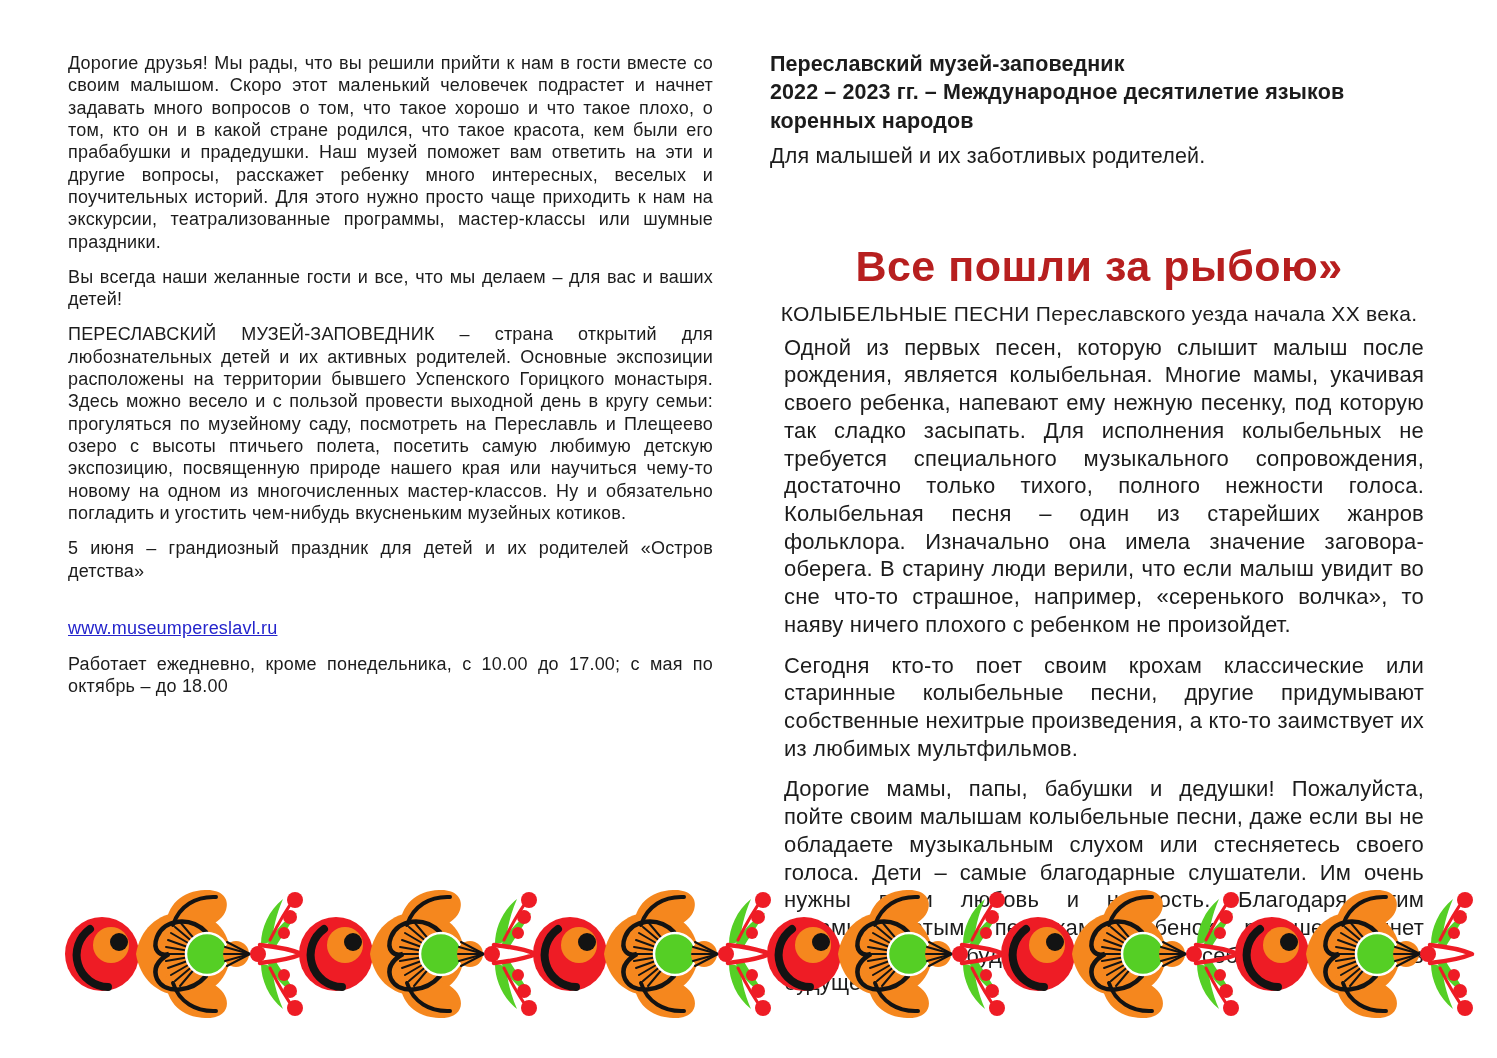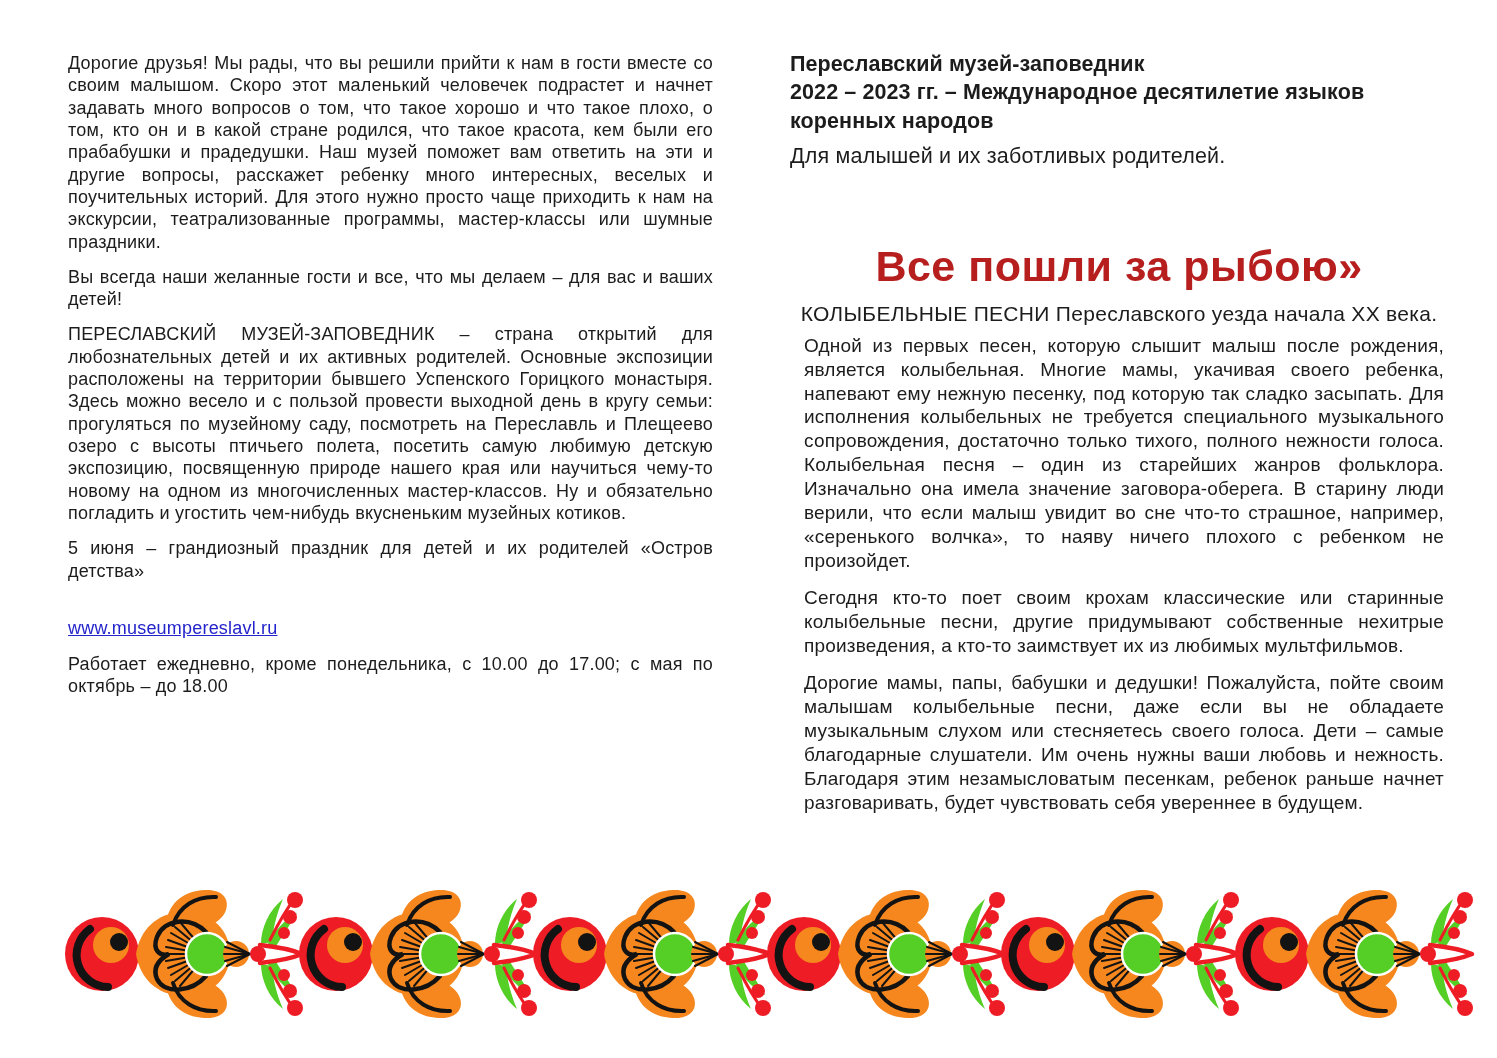--- a/index.html
+++ b/index.html
@@ -3,27 +3,27 @@
 <meta charset="utf-8">
 <style>
   html,body{margin:0;padding:0}
   body{
     width:1497px;height:1058px;position:relative;overflow:hidden;
     background:#ffffff;color:#1c1c1c;
     font-family:"Liberation Sans", sans-serif;
   }
   .col{position:absolute}
   .col-left{left:68px;top:52px;width:645px}
-  .col-right{left:790px;top:50px;width:658px}
+  .col-right{left:770px;top:50px;width:658px}
 
   p.body{
     font-size:18px;line-height:1.24;text-align:justify;
     letter-spacing:0.2px;margin:0 0 13px 0;
   }
-  .col-right p.body{font-size:19px;line-height:1.26;margin:0 4px 13px 0;padding-left:14px}
+  .col-right p.body{font-size:22px;line-height:1.26;margin:0 4px 13px 0;padding-left:14px}
 
   .hdr-bold{font-weight:bold;font-size:21.5px;line-height:1.32;margin:0;letter-spacing:0.1px}
   .audience{font-size:21.5px;line-height:1.3;margin:8px 0 0 0;letter-spacing:0.2px}
 
   .title{
     color:var(--title-red,#b71f1f);
     font-weight:bold;font-size:43px;line-height:1.17;
     text-align:center;margin:20px 0 10px 0;letter-spacing:0.5px;
   }
   .subtitle{font-size:21px;text-align:center;margin:0 0 8px 0;letter-spacing:0.3px}

